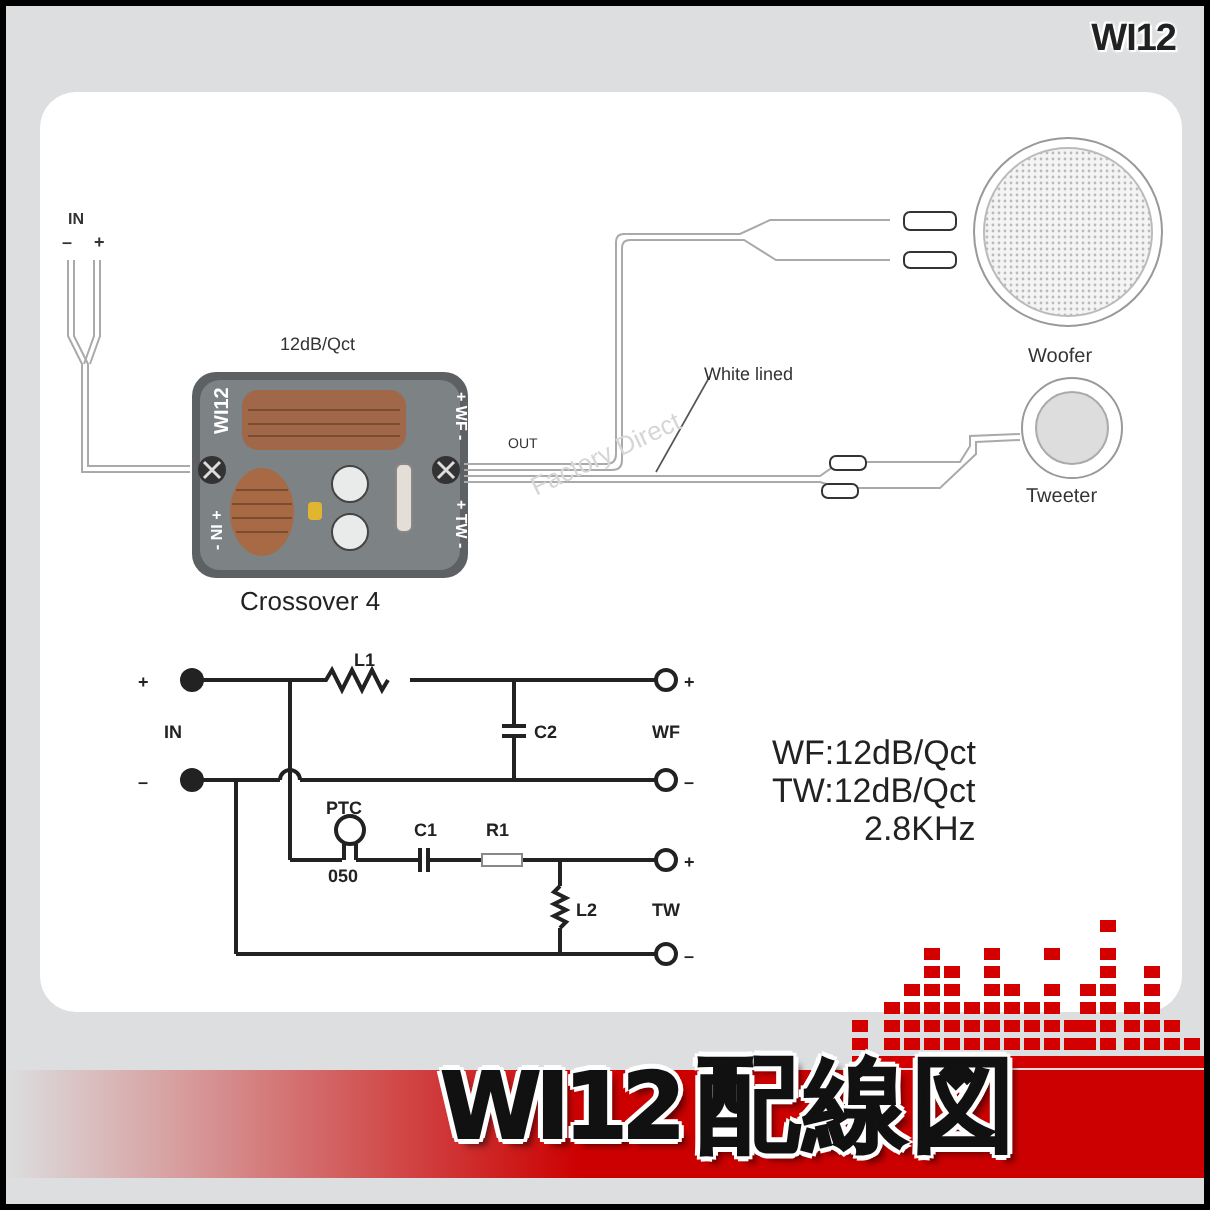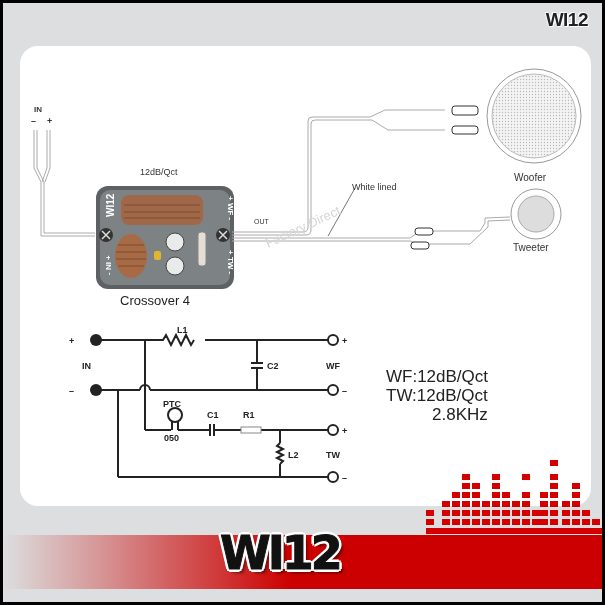--- a/index.html
+++ b/index.html
@@ -233,13 +233,14 @@
       <rect x="550" y="519" width="8" height="6"></rect>
       <rect x="562" y="519" width="8" height="6"></rect>
       <rect x="572" y="519" width="8" height="6"></rect>
       <rect x="582" y="519" width="8" height="6"></rect>
       <rect x="592" y="519" width="8" height="6"></rect>
     <rect x="426" y="528" width="176" height="6"></rect>
   </g>
 </svg>
 <div class="title">
   <span class="model">WI12</span>
+  <span class="jp">配線図</span>
 </div>
 
 </body></html>

